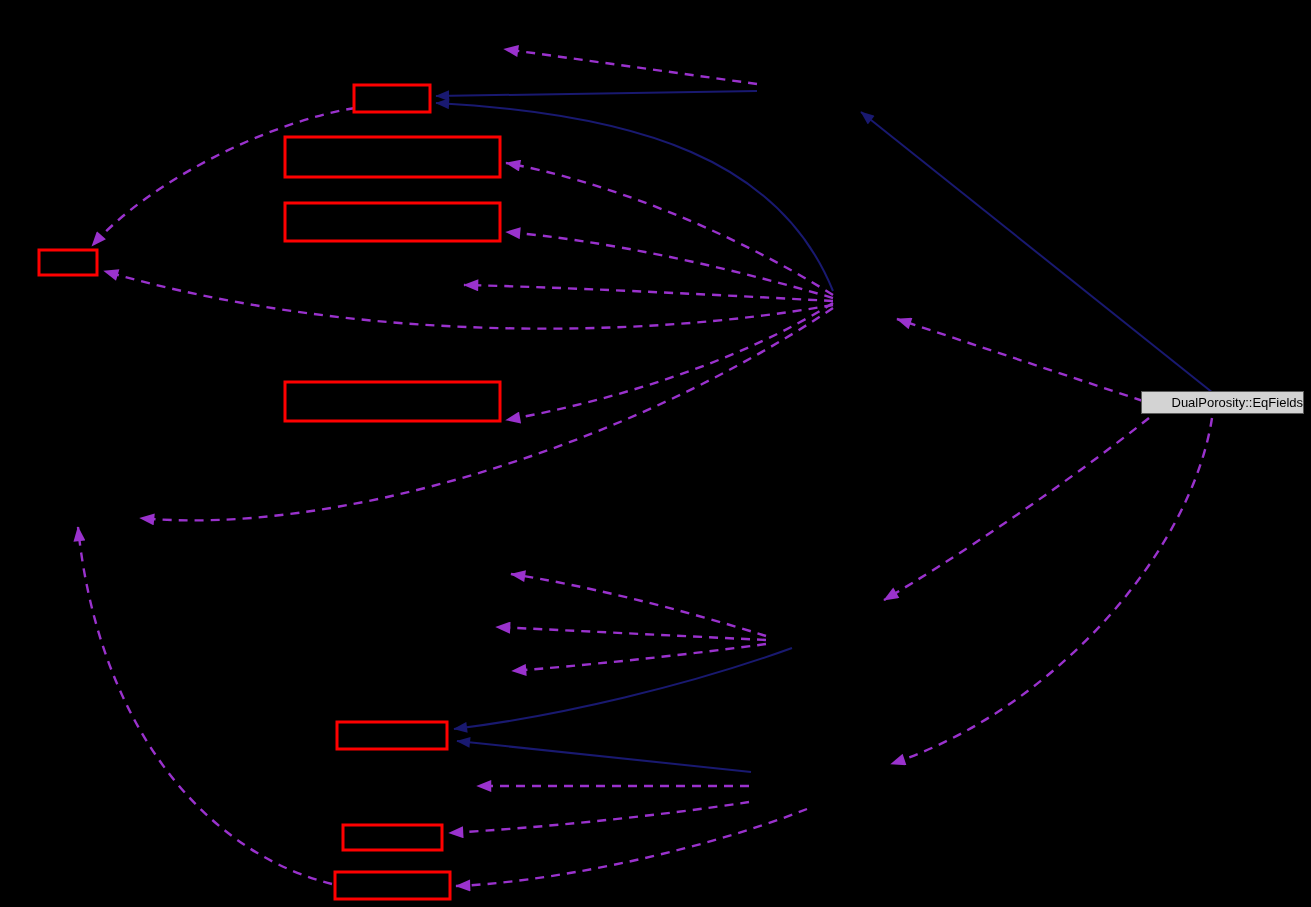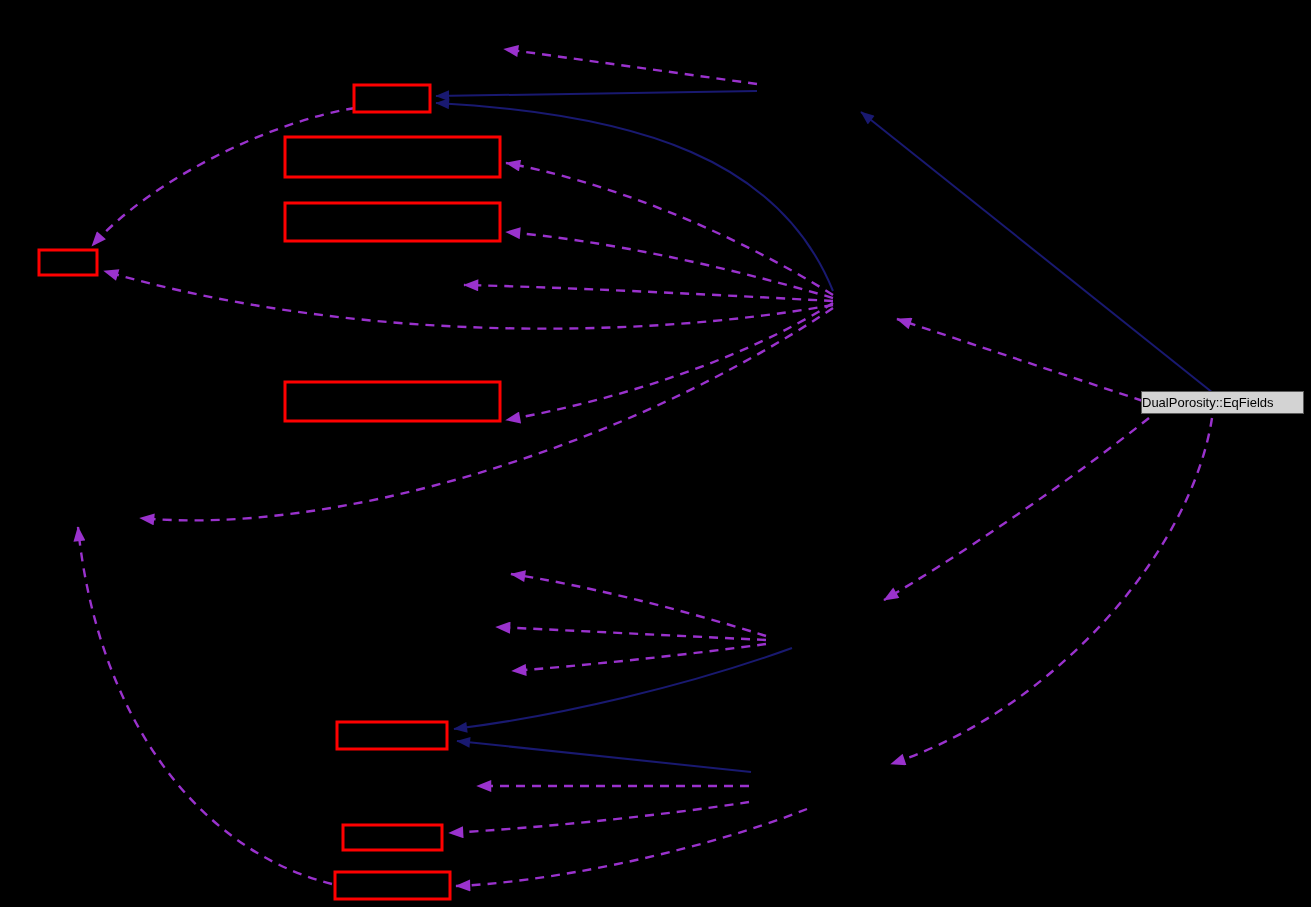--- a/index.html
+++ b/index.html
@@ -13,21 +13,21 @@
   }
   #graph-svg { position: absolute; left: 0; top: 0; width: 1311px; height: 907px; }
   #graph-svg path.edge { fill: none; }
   #graph-svg path.usage { stroke-width: 2.4; stroke-dasharray: 9 7; }
   #graph-svg path.inheritance { stroke-width: 2; }
   #graph-svg rect.node-box { fill: #000; stroke-width: 3; }
   #labeled-node {
     position: absolute;
     display: flex;
     align-items: center;
-    justify-content: flex-start;
+    justify-content: flex-end;
     font-size: 13px;
     line-height: 1;
     white-space: nowrap;
     box-sizing: border-box;
   }
 </style>
 </head>
 <body>
 
 <div id="stage">

